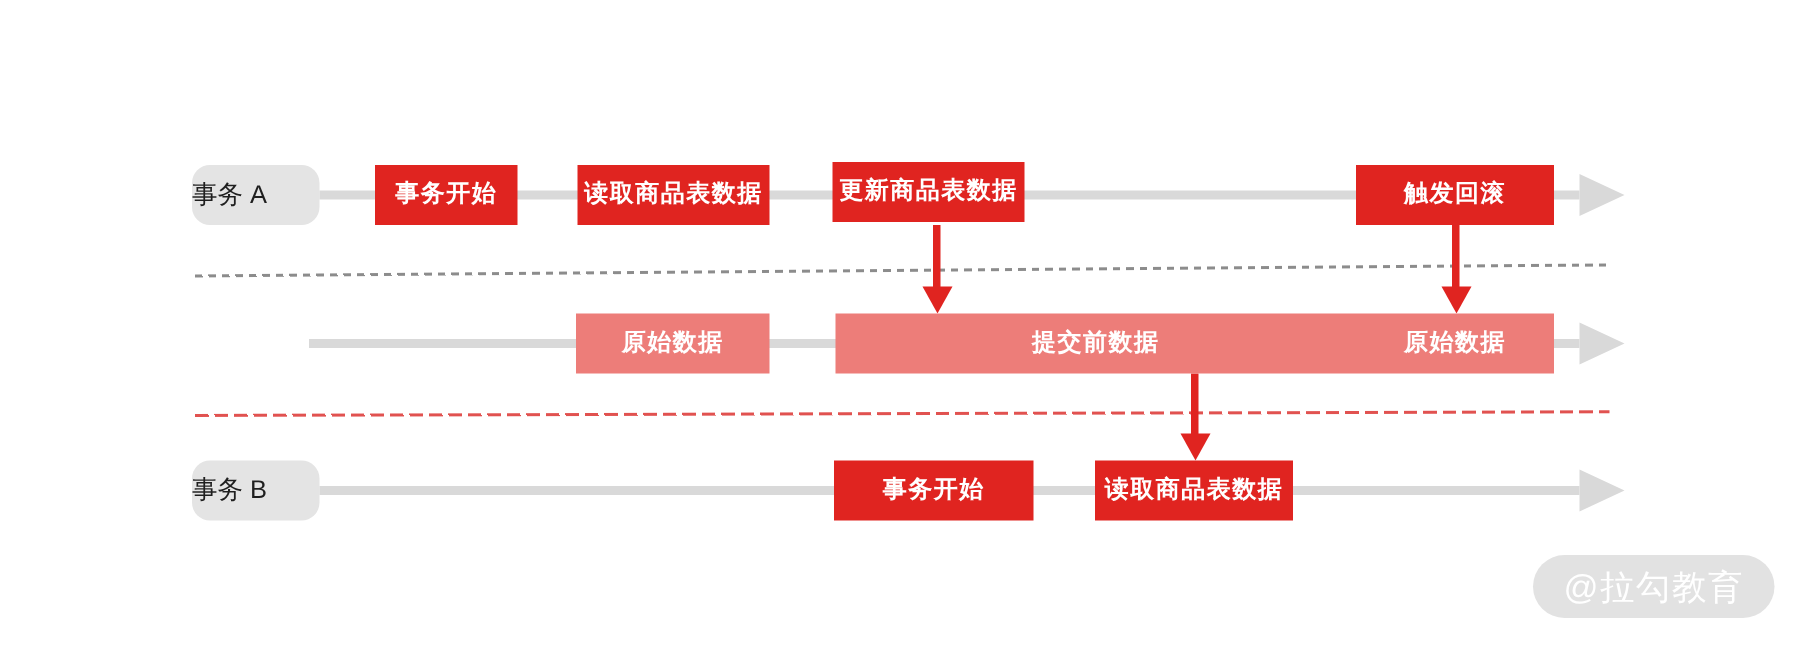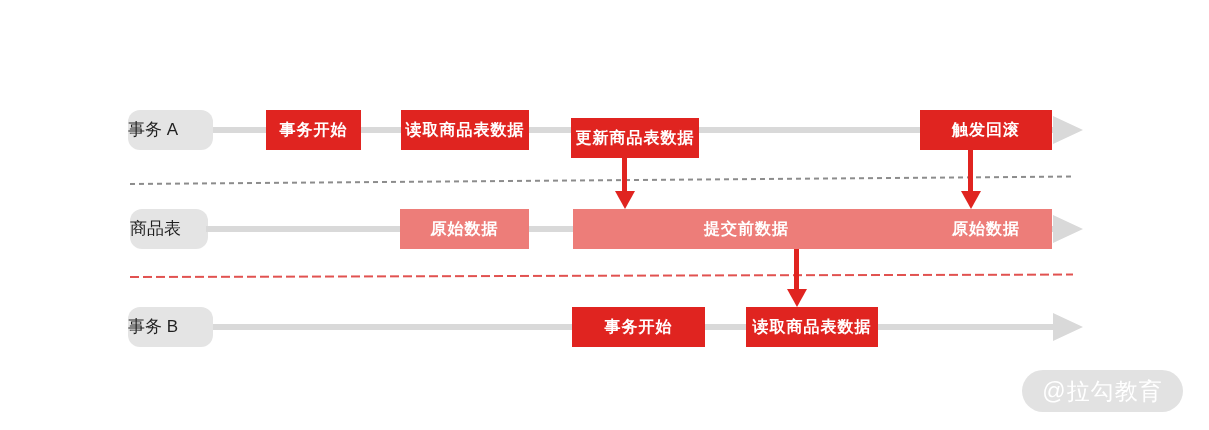--- a/index.html
+++ b/index.html
@@ -26,21 +26,21 @@
     position:absolute;width:0;height:0;
     border-top:14px solid transparent;
     border-bottom:14px solid transparent;
     border-left:30px solid var(--timeline);
     z-index:1;
   }
   
   .box{
     position:absolute;height:40px;line-height:40px;
     text-align:center;color:#fff;font-weight:bold;
-    font-size:16px;letter-spacing:1px;z-index:3;margin-left:16px;
+    font-size:16px;letter-spacing:1px;z-index:3;
   }
   .red-box{background:var(--red);}
   .salmon-box{background:var(--salmon);}
   
   .dash{position:absolute;height:2px;transform-origin:left center;z-index:0;}
   .dash-gray{
     background:repeating-linear-gradient(90deg,var(--gray_dash) 0 5px,transparent 5px 9px);
     transform:rotate(-0.45deg);
   }
   .dash-red{
@@ -70,26 +70,25 @@
 <div class="canvas">
 
   <div class="dash dash-gray" style="left:130px;top:183px;width:943px"></div>
   <div class="dash dash-red" style="left:130px;top:276px;width:943px"></div>
 
   <div class="tl-shaft" style="left:213px;top:127px;width:840px"></div>
   <div class="tl-head" style="left:1053px;top:116px"></div>
   <div class="pill" style="left:128px;top:110px;width:85px">事务 A</div>
   <div class="box red-box" style="left:250px;top:110px;width:95px">事务开始</div>
   <div class="box red-box" style="left:385px;top:110px;width:128px">读取商品表数据</div>
-  <div class="box red-box" style="left:555px;top:118px;width:128px">更新商品表数据</div>
+  <div class="box red-box" style="left:555px;top:108px;width:128px">更新商品表数据</div>
   <div class="box red-box" style="left:904px;top:110px;width:132px">触发回滚</div>
 
   <div class="tl-shaft" style="left:206px;top:226px;width:847px"></div>
   <div class="tl-head" style="left:1053px;top:215px"></div>
-  <div class="pill" style="left:130px;top:209px;width:78px">商品表</div>
   <div class="box salmon-box" style="left:384px;top:209px;width:129px">原始数据</div>
   <div class="box salmon-box" style="left:557px;top:209px;width:347px">提交前数据</div>
   <div class="box salmon-box" style="left:904px;top:209px;width:132px">原始数据</div>
 
   <div class="tl-shaft" style="left:213px;top:324px;width:840px"></div>
   <div class="tl-head" style="left:1053px;top:313px"></div>
   <div class="pill" style="left:128px;top:307px;width:85px">事务 B</div>
   <div class="box red-box" style="left:556px;top:307px;width:133px">事务开始</div>
   <div class="box red-box" style="left:730px;top:307px;width:132px">读取商品表数据</div>
 

